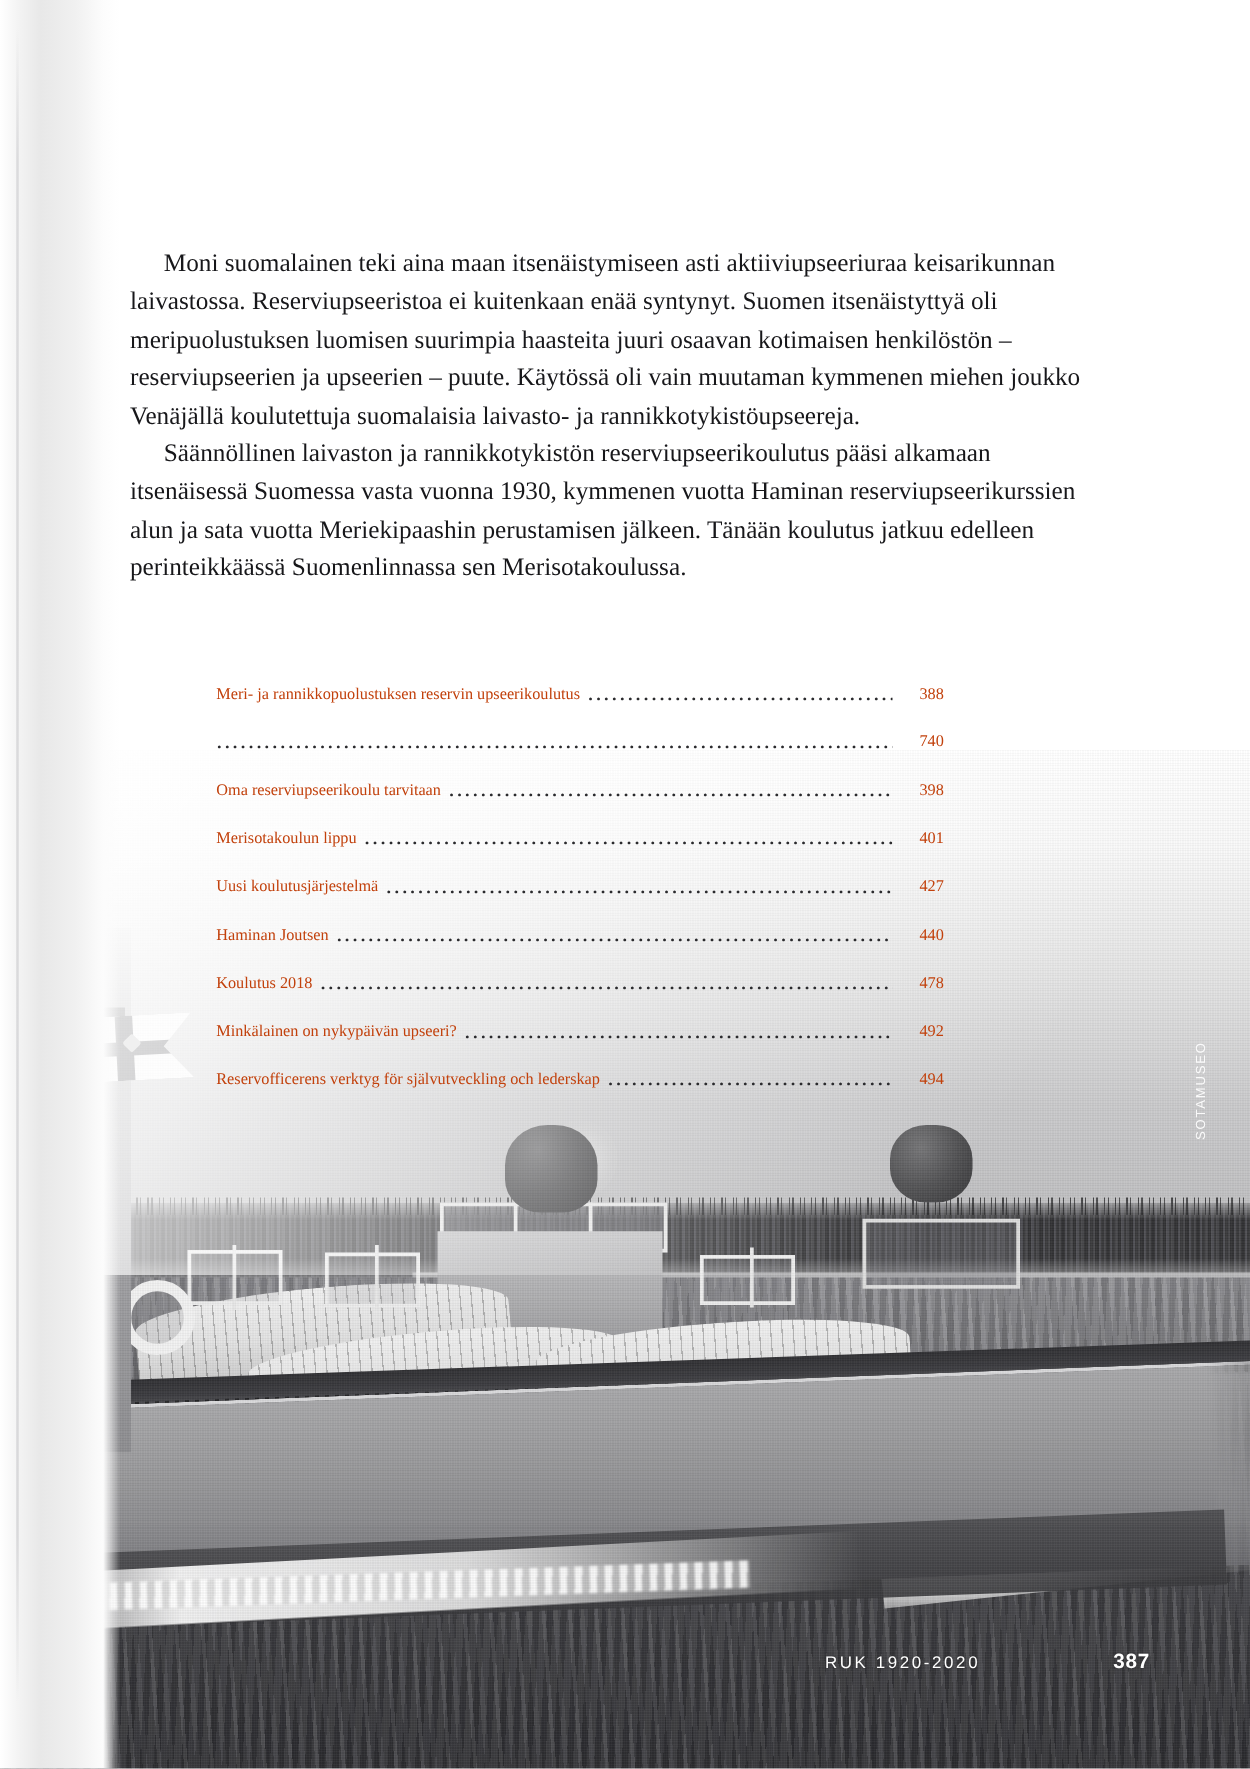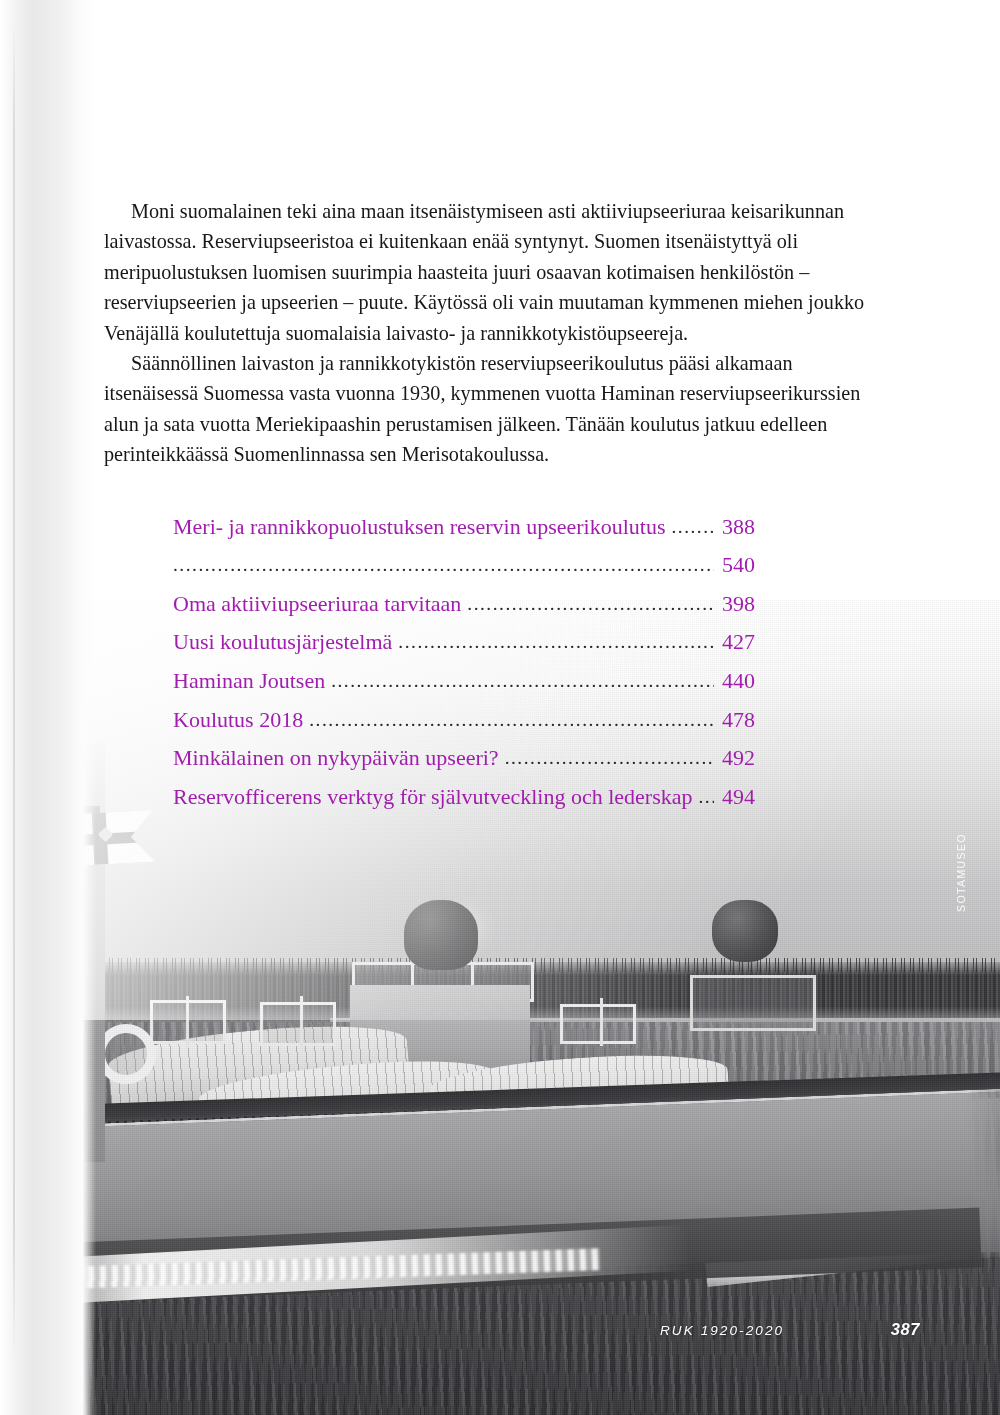--- a/index.html
+++ b/index.html
@@ -427,25 +427,25 @@
   }
   .body-copy p {
     margin: 0;
     text-indent: 27px;
   }
 
   
   .toc {
     position: absolute;
     left: 173px;
-    top: 498px;
+    top: 526px;
     width: 582px;
-    font-size: 22px;
+    font-size: 13px;
     line-height: 21px;
-    color: #a21caf;
+    color: #c2410c;
   }
   .toc-row {
     display: flex;
     align-items: flex-end;
     width: 100%;
     height: 38.6px;
   }
   .toc-title {
     white-space: nowrap;
     padding-right: 6px;
@@ -493,21 +493,20 @@
   .footer {
     position: absolute;
     left: 660px;
     top: 1320px;
     width: 260px;
     display: flex;
     align-items: baseline;
     justify-content: space-between;
     font-family: "Liberation Sans", "DejaVu Sans", sans-serif;
     color: #ffffff;
-    font-style: italic;
   }
   .footer-label {
     font-size: 13.5px;
     letter-spacing: 2.1px;
     text-shadow: 0 0 3px rgba(0,0,0,.35);
   }
   .footer-page {
     font-size: 16.5px;
     font-weight: bold;
     letter-spacing: .6px;
@@ -590,29 +589,34 @@
     <div class="toc">
 
       <div class="toc-row">
         <span class="toc-title">Meri- ja rannikkopuolustuksen reservin upseerikoulutus</span>
         <span class="toc-leader"></span>
         <span class="toc-page">388</span>
       </div>
 
       <div class="toc-row">
         <span class="toc-leader"></span>
-        <span class="toc-page">540</span>
-      </div>
-
-      <div class="toc-row">
-        <span class="toc-title">Oma aktiiviupseeriuraa tarvitaan</span>
+        <span class="toc-page">740</span>
+      </div>
+
+      <div class="toc-row">
+        <span class="toc-title">Oma reserviupseerikoulu tarvitaan</span>
         <span class="toc-leader"></span>
         <span class="toc-page">398</span>
       </div>
 
+      <div class="toc-row">
+        <span class="toc-title">Merisotakoulun lippu</span>
+        <span class="toc-leader"></span>
+        <span class="toc-page">401</span>
+      </div>
 
       <div class="toc-row">
         <span class="toc-title">Uusi koulutusjärjestelmä</span>
         <span class="toc-leader"></span>
         <span class="toc-page">427</span>
       </div>
 
       <div class="toc-row">
         <span class="toc-title">Haminan Joutsen</span>
         <span class="toc-leader"></span>

